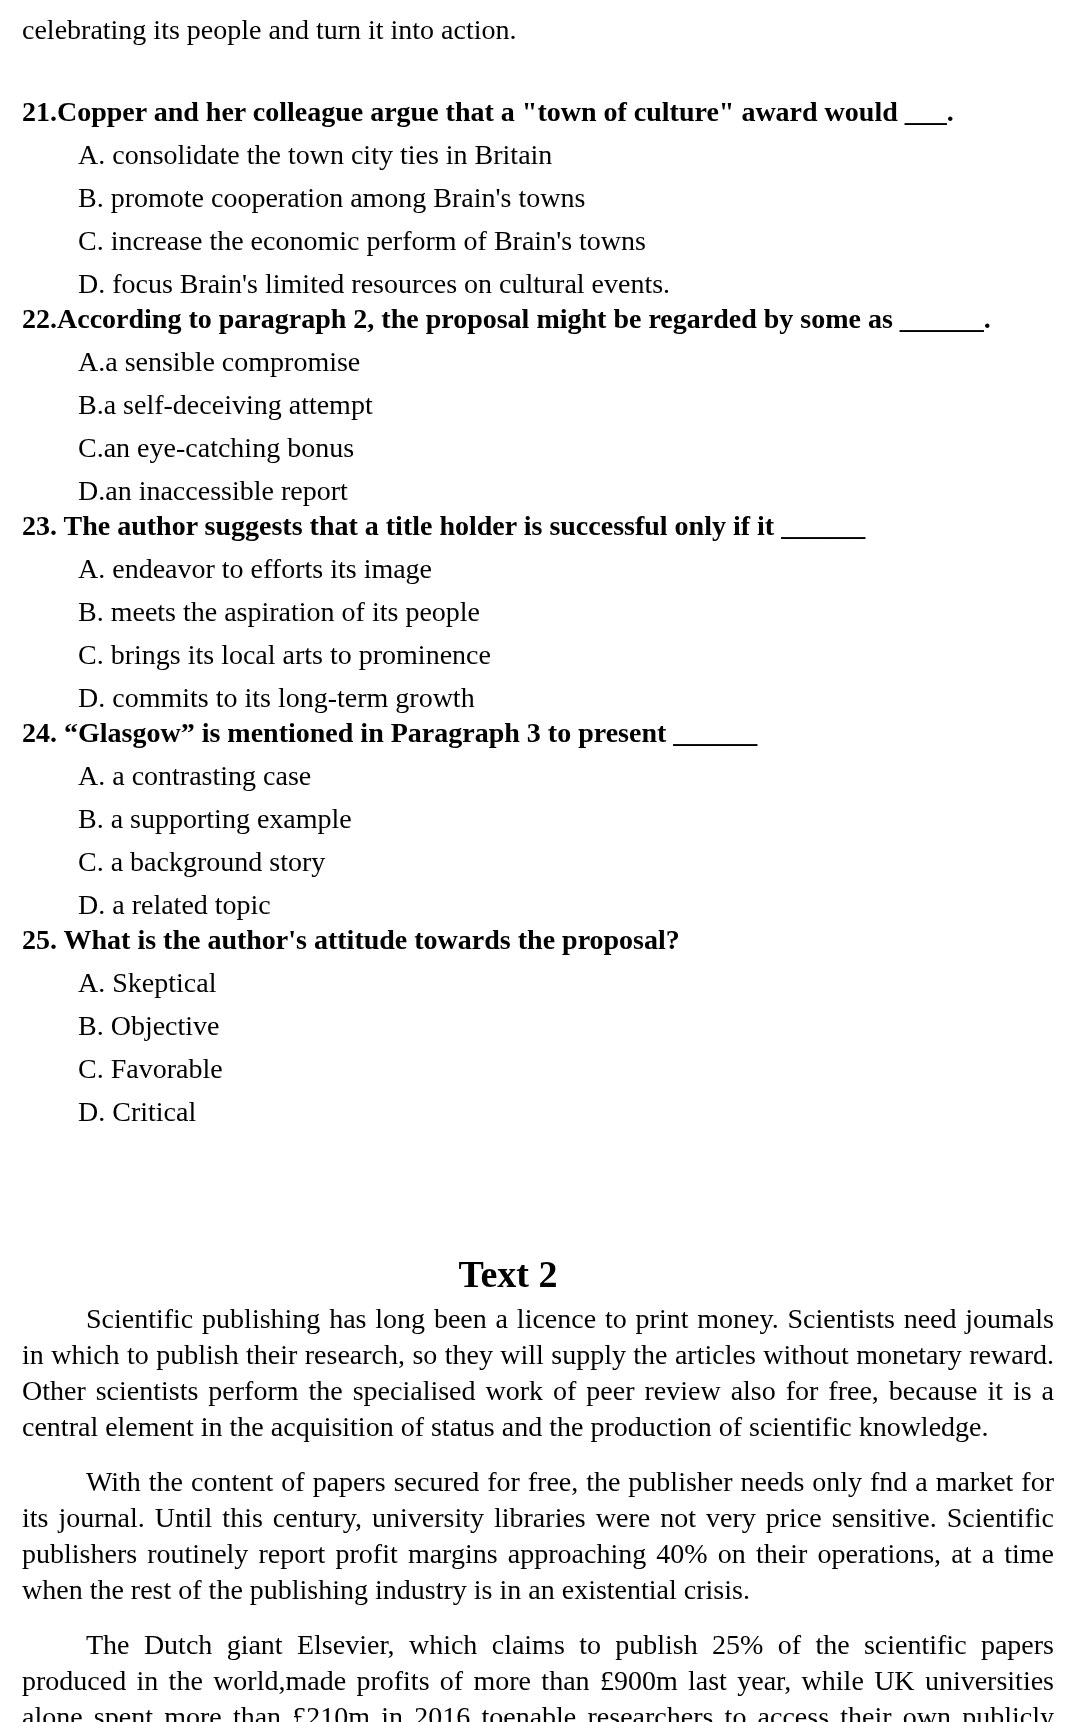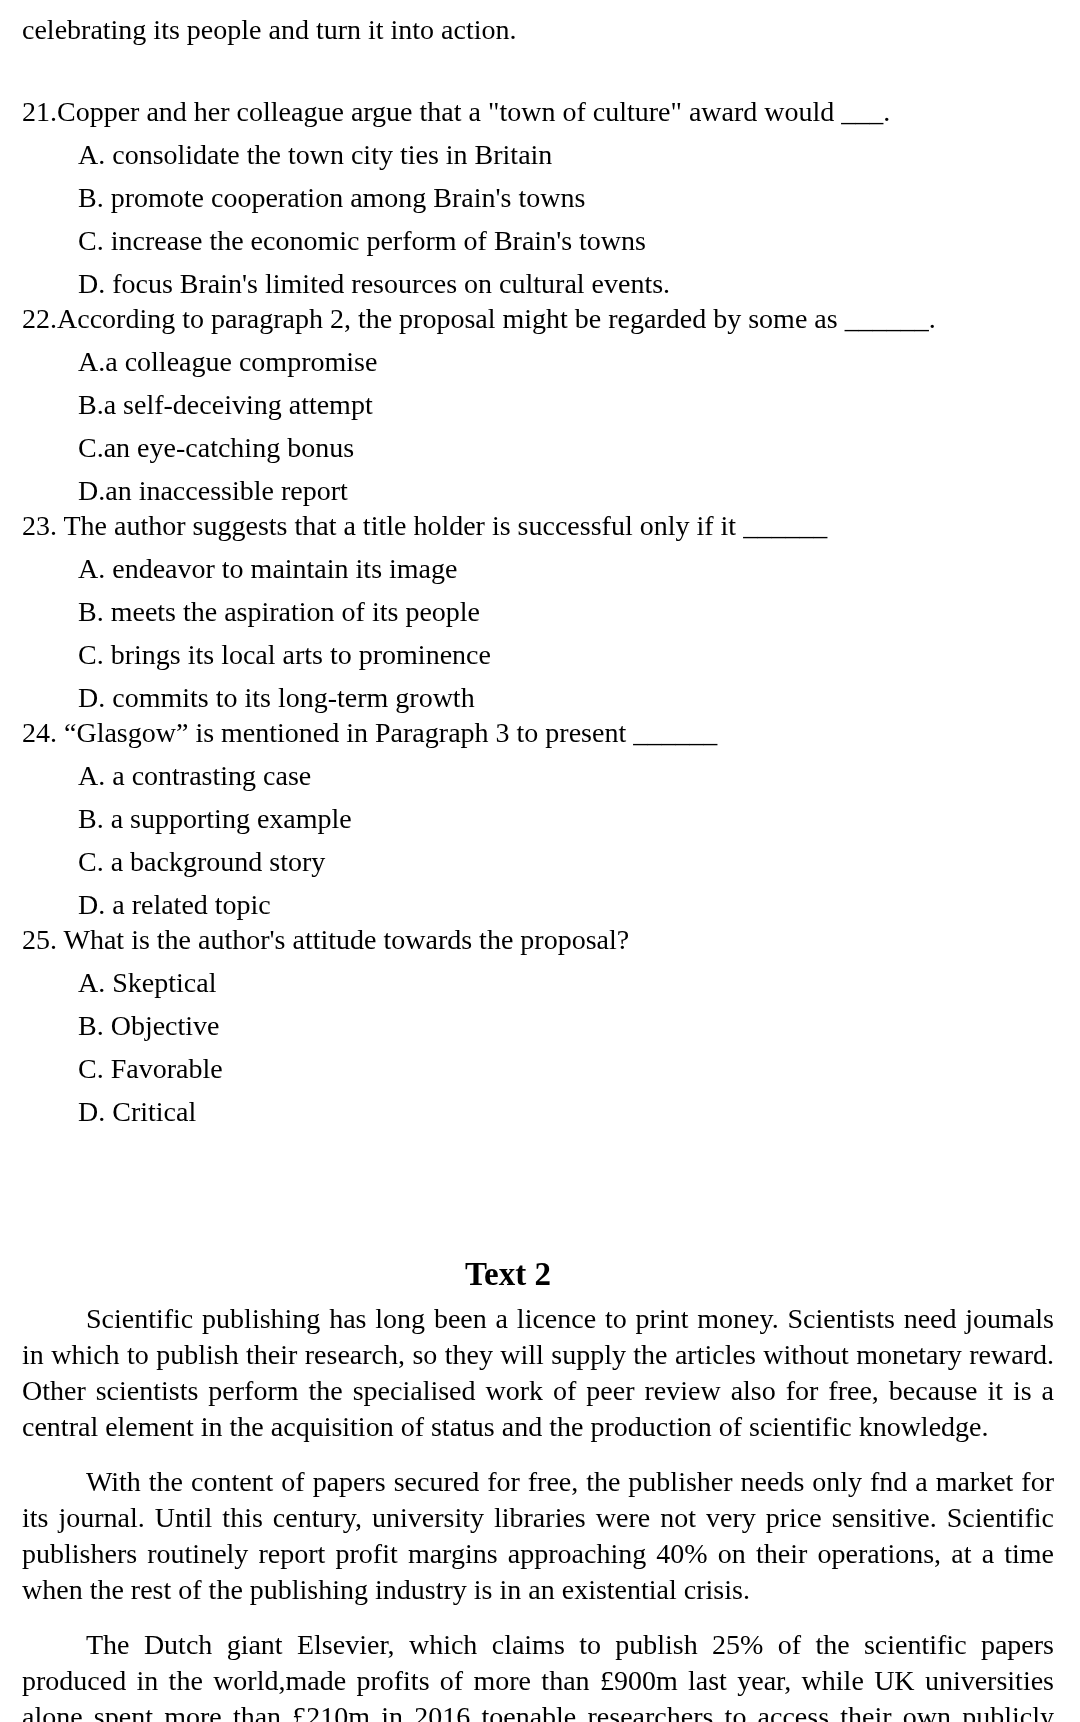--- a/index.html
+++ b/index.html
@@ -18,32 +18,32 @@
     font-family: "Liberation Serif", "DejaVu Serif", serif;
     font-size: 28px;
     overflow: hidden;
   }
   .lead-line {
     margin: 0 0 46px 0;
     line-height: 36px;
   }
   .question { margin: 0; }
   .stem {
-    font-weight: normal;
+    font-weight: bold;
     margin: 0;
     line-height: 35px;
   }
   .option {
     margin: 8px 0 0 56px;
     line-height: 35px;
   }
   .text2-title {
     text-align: center;
     font-weight: bold;
-    font-size: 33px;
+    font-size: 38px;
     margin: 128px 60px 10px 0;
     line-height: 34px;
   }
   .para {
     text-align: justify;
     text-indent: 64px;
     margin: 0 0 19px 0;
     line-height: 36px;
   }
   .para:last-child { margin-bottom: 0; }
@@ -60,29 +60,29 @@
     <div class="question">
       <p class="stem">21.Copper and her colleague argue that a "town of culture" award would ___.</p>
       <p class="option">A. consolidate the town city ties in Britain</p>
       <p class="option">B. promote cooperation among Brain's towns</p>
       <p class="option">C. increase the economic perform of Brain's towns</p>
       <p class="option">D. focus Brain's limited resources on cultural events.</p>
     </div>
 
     <div class="question">
       <p class="stem">22.According to paragraph 2, the proposal might be regarded by some as ______.</p>
-      <p class="option">A.a colleague compromise</p>
+      <p class="option">A.a sensible compromise</p>
       <p class="option">B.a self-deceiving attempt</p>
       <p class="option">C.an eye-catching bonus</p>
       <p class="option">D.an inaccessible report</p>
     </div>
 
     <div class="question">
       <p class="stem">23. The author suggests that a title holder is successful only if it ______</p>
-      <p class="option">A. endeavor to maintain its image</p>
+      <p class="option">A. endeavor to efforts its image</p>
       <p class="option">B. meets the aspiration of its people</p>
       <p class="option">C. brings its local arts to prominence</p>
       <p class="option">D. commits to its long-term growth</p>
     </div>
 
     <div class="question">
       <p class="stem">24. “Glasgow” is mentioned in Paragraph 3 to present ______</p>
       <p class="option">A. a contrasting case</p>
       <p class="option">B. a supporting example</p>
       <p class="option">C. a background story</p>

